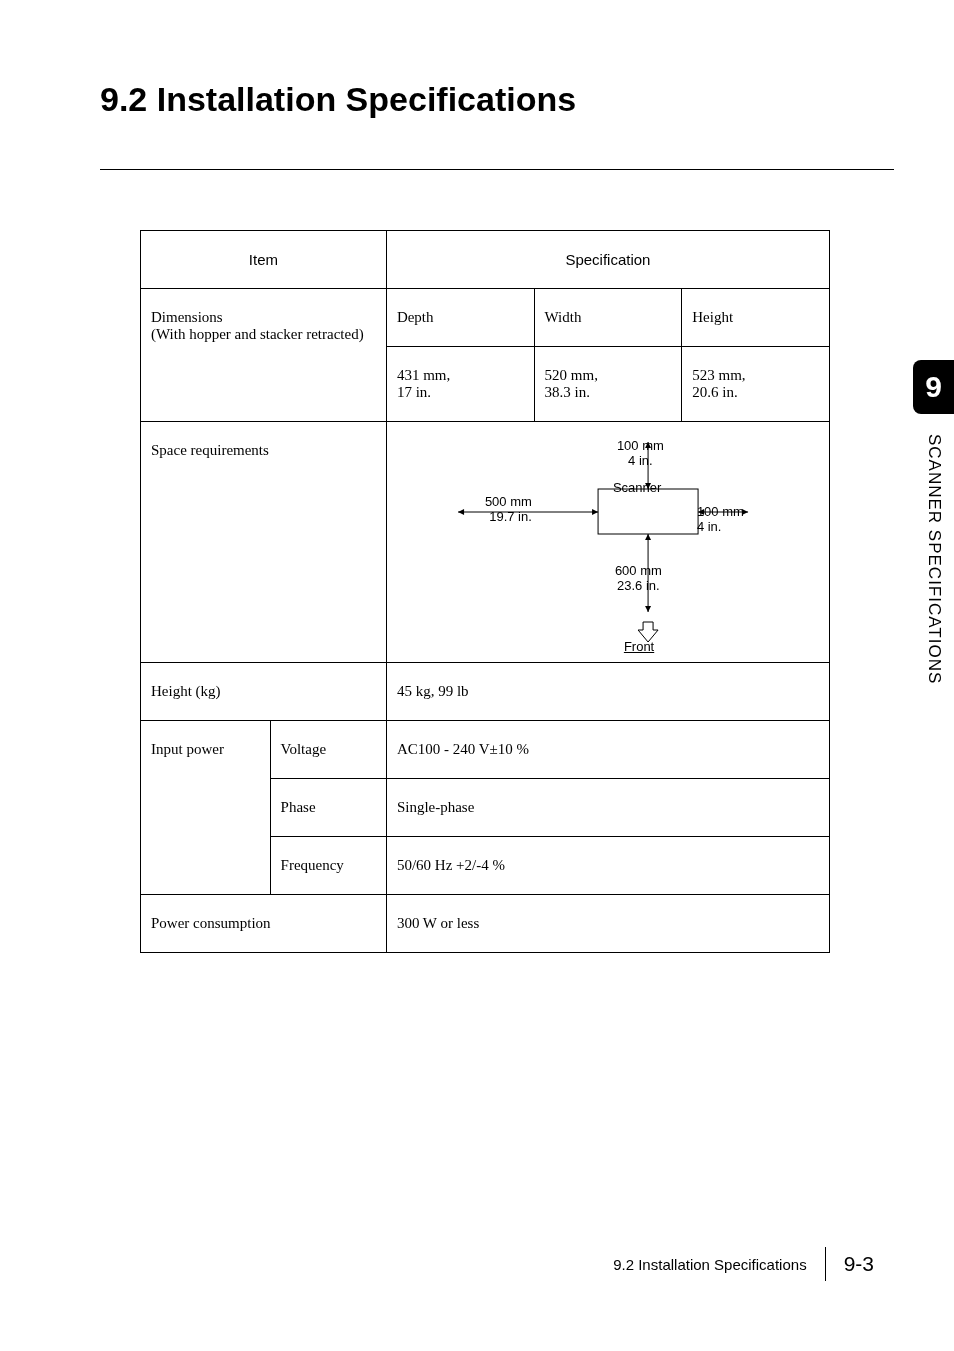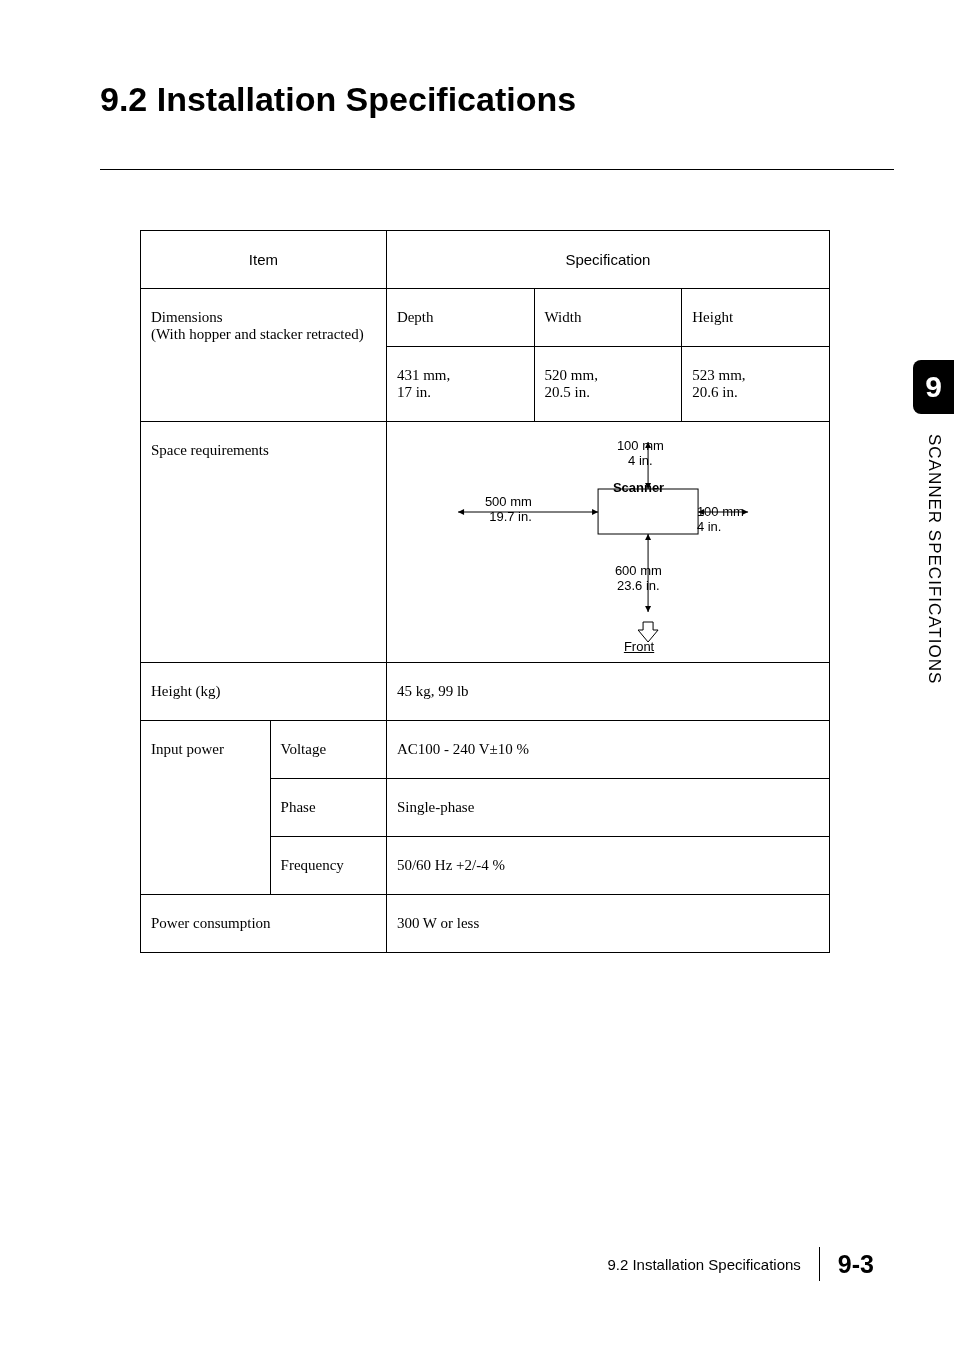--- a/index.html
+++ b/index.html
@@ -8,21 +8,21 @@
   .title { font-family: Helvetica, Arial, sans-serif; font-size: 34px; font-weight: bold; color: #000; margin-bottom: 50px; }
   .rule { border: 0; border-top: 1px solid #000; margin: 0 0 60px 0; width: 100%; }
   table.spec { border-collapse: collapse; width: 100%; max-width: 690px; margin: 0 auto 0 40px; font-size: 15px; }
   table.spec th, table.spec td { border: 1px solid #000; padding: 20px 10px; text-align: left; vertical-align: top; }
   table.spec th { font-family: Helvetica, Arial, sans-serif; font-weight: normal; text-align: center; }
   .sidebar { position: absolute; right: 0; top: 360px; display: flex; flex-direction: column; align-items: center; gap: 20px; }
   .tab { background: #000; color: #fff; font-family: Helvetica, Arial, sans-serif; font-size: 30px; font-weight: bold; padding: 10px 12px; border-radius: 8px 0 0 8px; text-align: center; }
   .vtext { writing-mode: vertical-rl; font-family: Helvetica, Arial, sans-serif; font-size: 17px; letter-spacing: 1px; }
   .footer { position: absolute; bottom: 70px; right: 80px; font-family: Helvetica, Arial, sans-serif; font-size: 15px; display: flex; align-items: center; gap: 18px; }
   .footer .sep { width: 1px; height: 34px; background: #000; }
-  .footer .pn { font-size: 25px; font-weight: bold; }
+  .footer .pn { font-size: 21px; }
   .diagram { width: 100%; height: 220px; position: relative; font-family: Helvetica, Arial, sans-serif; font-size: 13px; }
 </style>
 </head>
 <body>
 
 <div class="page">
   <h1 class="title">9.2  Installation Specifications</h1>
   <hr class="rule">
 
   <table class="spec">
@@ -37,21 +37,21 @@
         <span>(With hopper and stacker retracted)</span>
       </td>
       <td>Depth</td>
       <td>Width</td>
       <td>Height</td>
     </tr>
     <tr>
       <td style="white-space:pre-line;">431 mm,
 17 in.</td>
       <td style="white-space:pre-line;">520 mm,
-20.5 in.</td>
+38.3 in.</td>
       <td style="white-space:pre-line;">523 mm,
 20.6 in.</td>
     </tr>
     <tr>
       <td colspan="2">Space requirements</td>
       <td colspan="3" style="padding:10px;">
         <div class="diagram">
           <svg width="100%" height="100%" viewBox="0 0 400 220">
 
             <rect x="190" y="57" width="100" height="45" fill="none" stroke="#000"></rect>
@@ -75,21 +75,21 @@
             <path d="M 235 190 L 235 198 L 230 198 L 240 210 L 250 198 L 245 198 L 245 190 Z" fill="none" stroke="#000"></path>
           </svg>
           <div style="position:absolute;left:220px;top:6px;white-space:pre-line;text-align:center;">100 mm
 4 in.</div>
           <div style="position:absolute;left:88px;top:62px;white-space:pre-line;text-align:right;">500 mm
 19.7 in.</div>
           <div style="position:absolute;left:300px;top:72px;white-space:pre-line;">100 mm
 4 in.</div>
           <div style="position:absolute;left:218px;top:131px;white-space:pre-line;text-align:center;">600 mm
 23.6 in.</div>
-          <div style="position:absolute;left:216px;top:48px;font-weight:bold;">Scanner</div>
+          <div style="position:absolute;left:216px;top:48px;">Scanner</div>
           <div style="position:absolute;left:227px;top:207px;text-decoration:underline;">Front</div>
         </div>
       </td>
     </tr>
     <tr>
       <td colspan="2">Height (kg)</td>
       <td colspan="3">45 kg, 99 lb</td>
     </tr>
     <tr>
       <td rowspan="3">Input power</td>

